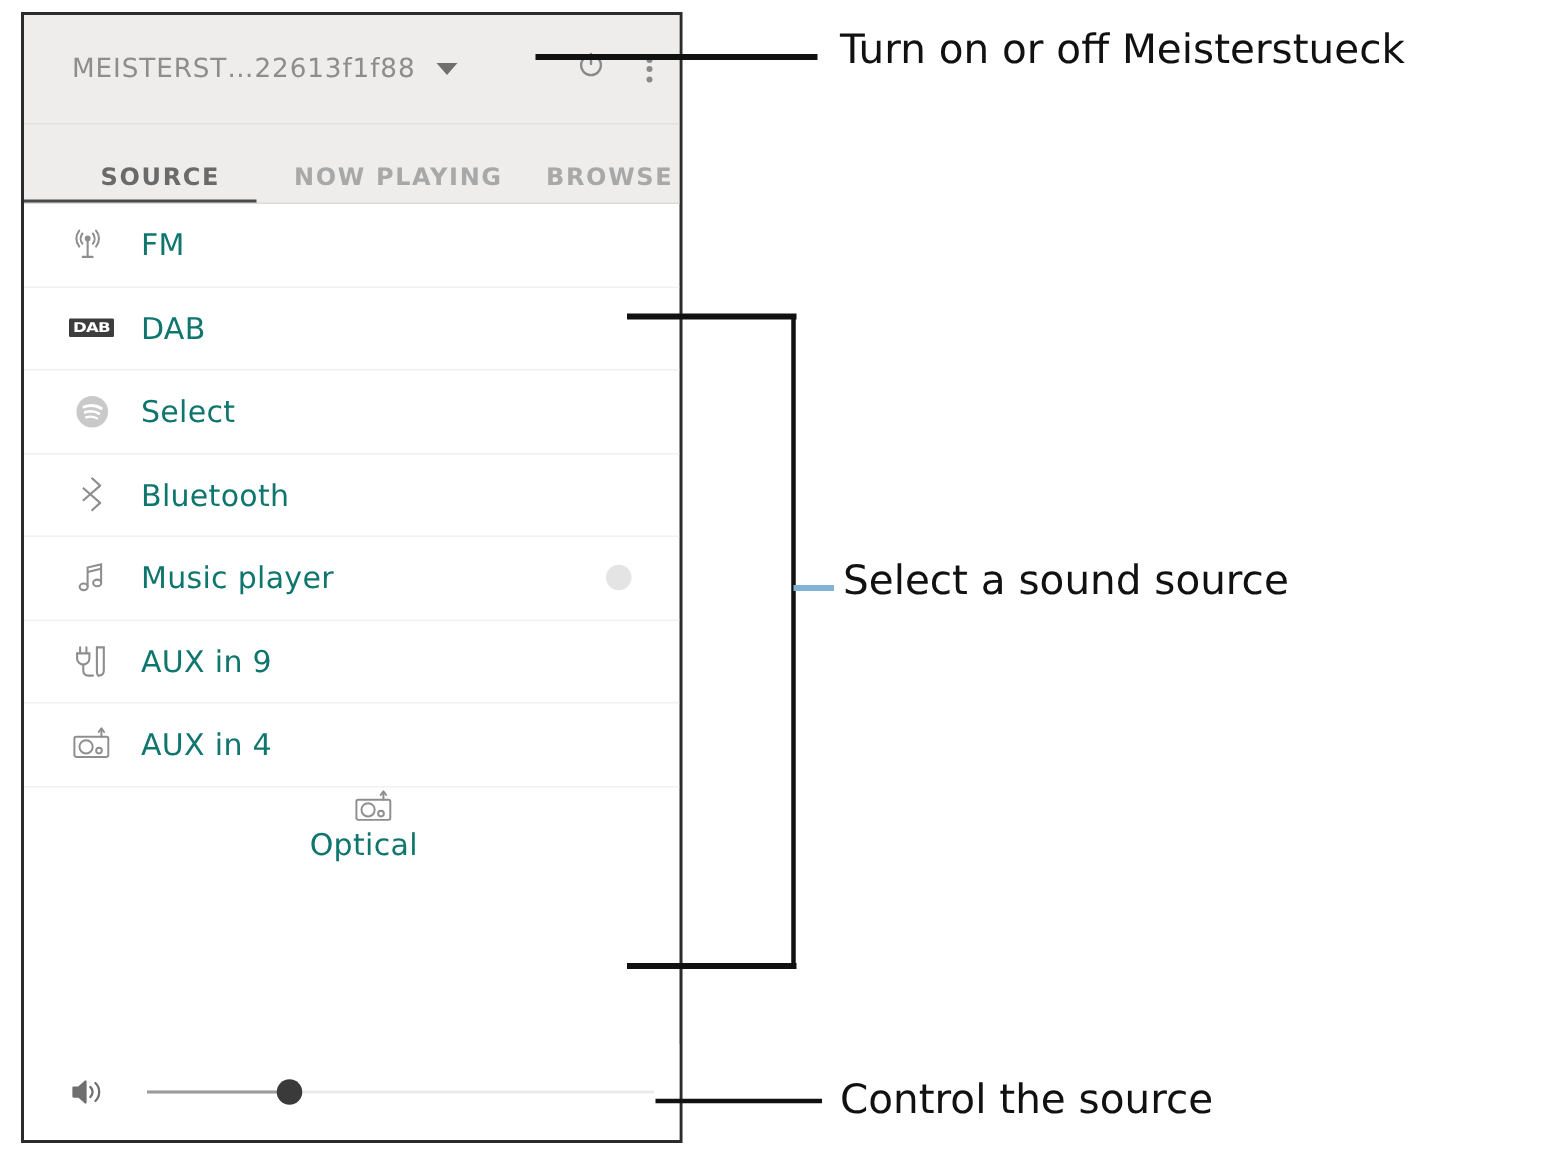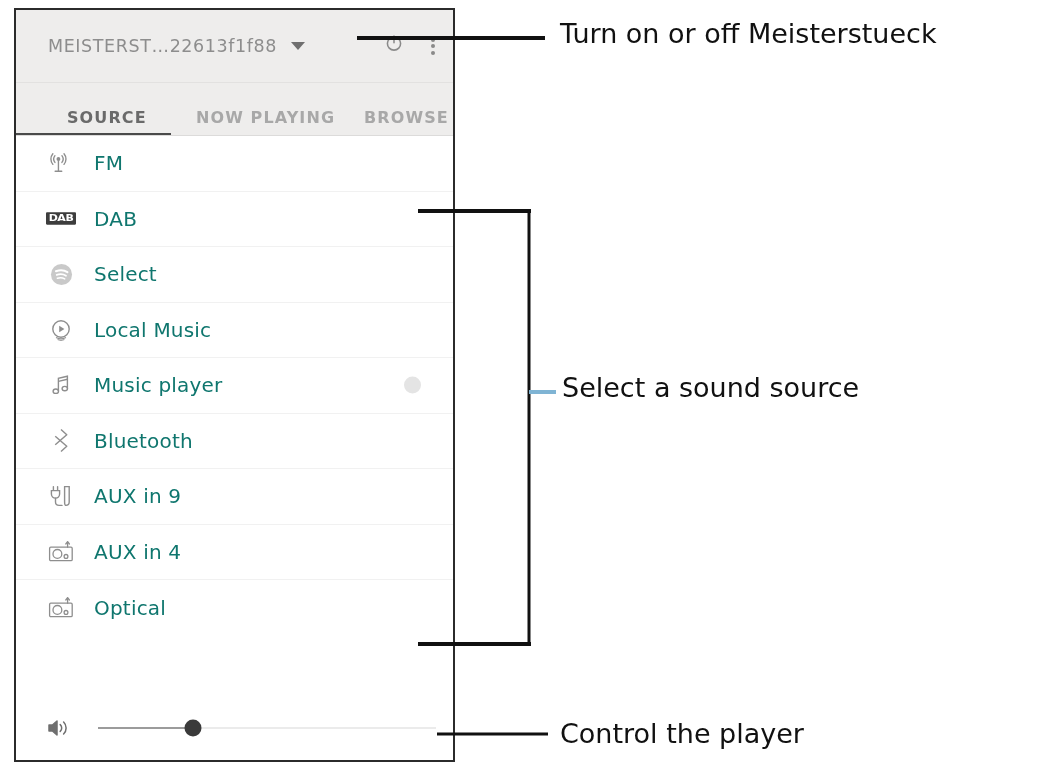--- a/index.html
+++ b/index.html
@@ -208,52 +208,41 @@
           <svg width="23" height="23" viewBox="0 0 24 24">
             <circle cx="12" cy="12" r="11" fill="#c9c9c9"></circle>
             <path d="M6.2 8.6 c 4.2-1.5 9-1 12 1" stroke="#ffffff" stroke-width="2.1" fill="none" stroke-linecap="round"></path>
             <path d="M7 12.4 c 3.4-1.1 7.2-0.7 9.7 0.9" stroke="#ffffff" stroke-width="1.8" fill="none" stroke-linecap="round"></path>
             <path d="M7.7 15.9 c 2.7-0.8 5.6-0.5 7.7 0.7" stroke="#ffffff" stroke-width="1.5" fill="none" stroke-linecap="round"></path>
           </svg>
         </span>
         <span class="label">Select</span>
       </div>
 
-      <div class="row">
-        <span class="icon">
-          <svg width="24" height="24" viewBox="0 0 24 24" fill="none" stroke="#8e8e8e" stroke-width="1.4">
-            <circle cx="12" cy="11" r="8.2"></circle>
-            <path d="M10.2 7.8 L 15.4 11 L 10.2 14.2 Z" fill="#8e8e8e" stroke="none"></path>
-            <path d="M7 19.6 q 5 2.6 10 0" stroke-width="1.1"></path>
-            <path d="M8.6 21.6 q 3.4 1.6 6.8 0" stroke-width="1"></path>
-          </svg>
-        </span>
-        <span class="label">Local Music</span>
+
+      <div class="row">
+        <span class="icon">
+          <svg width="20" height="25" viewBox="0 0 20 26" fill="none" stroke="#8e8e8e" stroke-width="1.5" stroke-linejoin="round">
+            <path d="M10 1.6 L 16 7 L 4 17.5 M10 24.4 L 16 19 L 4 8.5"></path>
+          </svg>
+        </span>
+        <span class="label">Bluetooth</span>
       </div>
 
       <div class="row">
         <span class="icon">
           <svg width="22" height="24" viewBox="0 0 22 24" fill="none" stroke="#8e8e8e" stroke-width="1.4">
             <path d="M8.4 18 V 5.4 L 17.4 3.2 V 15.4"></path>
             <path d="M8.4 8.4 L 17.4 6.2"></path>
             <ellipse cx="5.8" cy="18.2" rx="2.7" ry="2.2"></ellipse>
             <ellipse cx="14.8" cy="15.6" rx="2.7" ry="2.2"></ellipse>
           </svg>
         </span>
         <span class="label">Music player</span>
         <span class="badge"></span>
-      </div>
-
-      <div class="row">
-        <span class="icon">
-          <svg width="20" height="25" viewBox="0 0 20 26" fill="none" stroke="#8e8e8e" stroke-width="1.5" stroke-linejoin="round">
-            <path d="M10 1.6 L 16 7 L 4 17.5 M10 24.4 L 16 19 L 4 8.5"></path>
-          </svg>
-        </span>
-        <span class="label">Bluetooth</span>
       </div>
 
       <div class="row">
         <span class="icon">
           <svg width="26" height="26" viewBox="0 0 26 26" fill="none" stroke="#8e8e8e" stroke-width="1.4" stroke-linecap="round">
             <path d="M5.4 3.6 V 7.4 M9.6 3.6 V 7.4"></path>
             <path d="M3.4 7.6 H 11.6 V 11 a 4.1 4.1 0 0 1 -4.1 4.1 a 4.1 4.1 0 0 1 -4.1 -4.1 Z"></path>
             <path d="M7.5 15.1 V 19 q 0 3.4 3.6 3.4 H 14"></path>
             <path d="M16.6 3.6 h 4.6 V 19 q 0 3.4 -3.4 3.4"></path>
             <path d="M16.6 3.6 V 19 q 0 3.4 1.2 3.4"></path>
@@ -268,21 +257,21 @@
             <rect x="2.6" y="8.2" width="22.6" height="13.4" rx="1.2"></rect>
             <circle cx="10.4" cy="14.9" r="4.4"></circle>
             <circle cx="19" cy="17.4" r="1.9"></circle>
             <path d="M20.6 8.2 V 3.2" stroke-linecap="round"></path>
             <path d="M18.8 5 L 20.6 2.6 L 22.4 5" stroke-linecap="round" stroke-linejoin="round"></path>
           </svg>
         </span>
         <span class="label">AUX in 4</span>
       </div>
 
-      <div class="row" style="border-bottom:none;">
+      <div class="row" style="border-bottom:none;flex-direction:column;">
         <span class="icon">
           <svg width="28" height="26" viewBox="0 0 28 26" fill="none" stroke="#8e8e8e" stroke-width="1.3">
             <rect x="2.6" y="8.2" width="22.6" height="13.4" rx="1.2"></rect>
             <circle cx="10.4" cy="14.9" r="4.4"></circle>
             <circle cx="19" cy="17.4" r="1.9"></circle>
             <path d="M20.6 8.2 V 3.2" stroke-linecap="round"></path>
             <path d="M18.8 5 L 20.6 2.6 L 22.4 5" stroke-linecap="round" stroke-linejoin="round"></path>
           </svg>
         </span>
         <span class="label">Optical</span>
@@ -312,15 +301,15 @@
     <line x1="418" y1="211" x2="531" y2="211" stroke="#111111" stroke-width="4"></line>
     <line x1="529" y1="211" x2="529" y2="645" stroke="#111111" stroke-width="3"></line>
     <line x1="418" y1="644" x2="531" y2="644" stroke="#111111" stroke-width="4"></line>
     <line x1="529" y1="392" x2="556" y2="392" stroke="#7fb4d4" stroke-width="4"></line>
 
     <line x1="437" y1="734" x2="548" y2="734" stroke="#111111" stroke-width="3"></line>
   </svg>
 
   <div class="ann-text ann1">Turn on or off Meisterstueck</div>
   <div class="ann-text ann2">Select a sound source</div>
-  <div class="ann-text ann3">Control the player</div>
+  <div class="ann-text ann3">Control the source</div>
 
 </div>
 
 </body></html>

